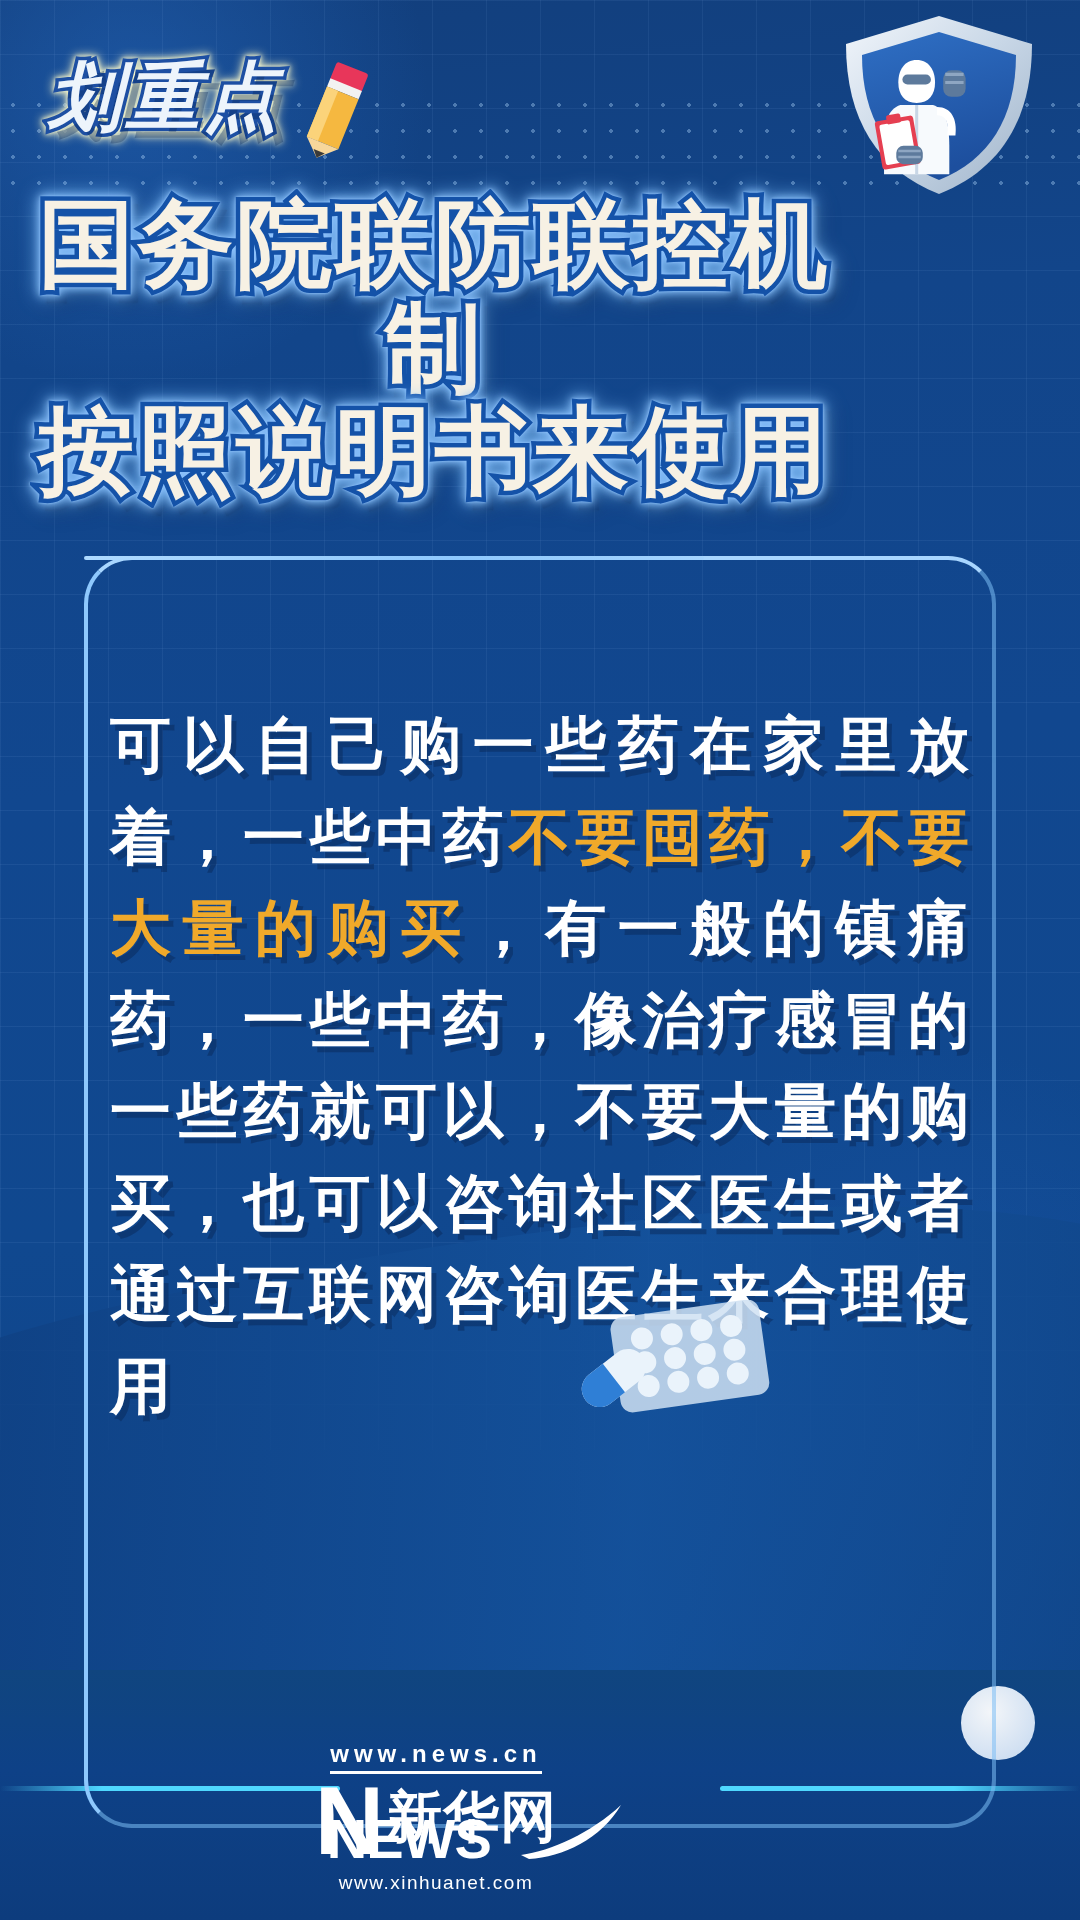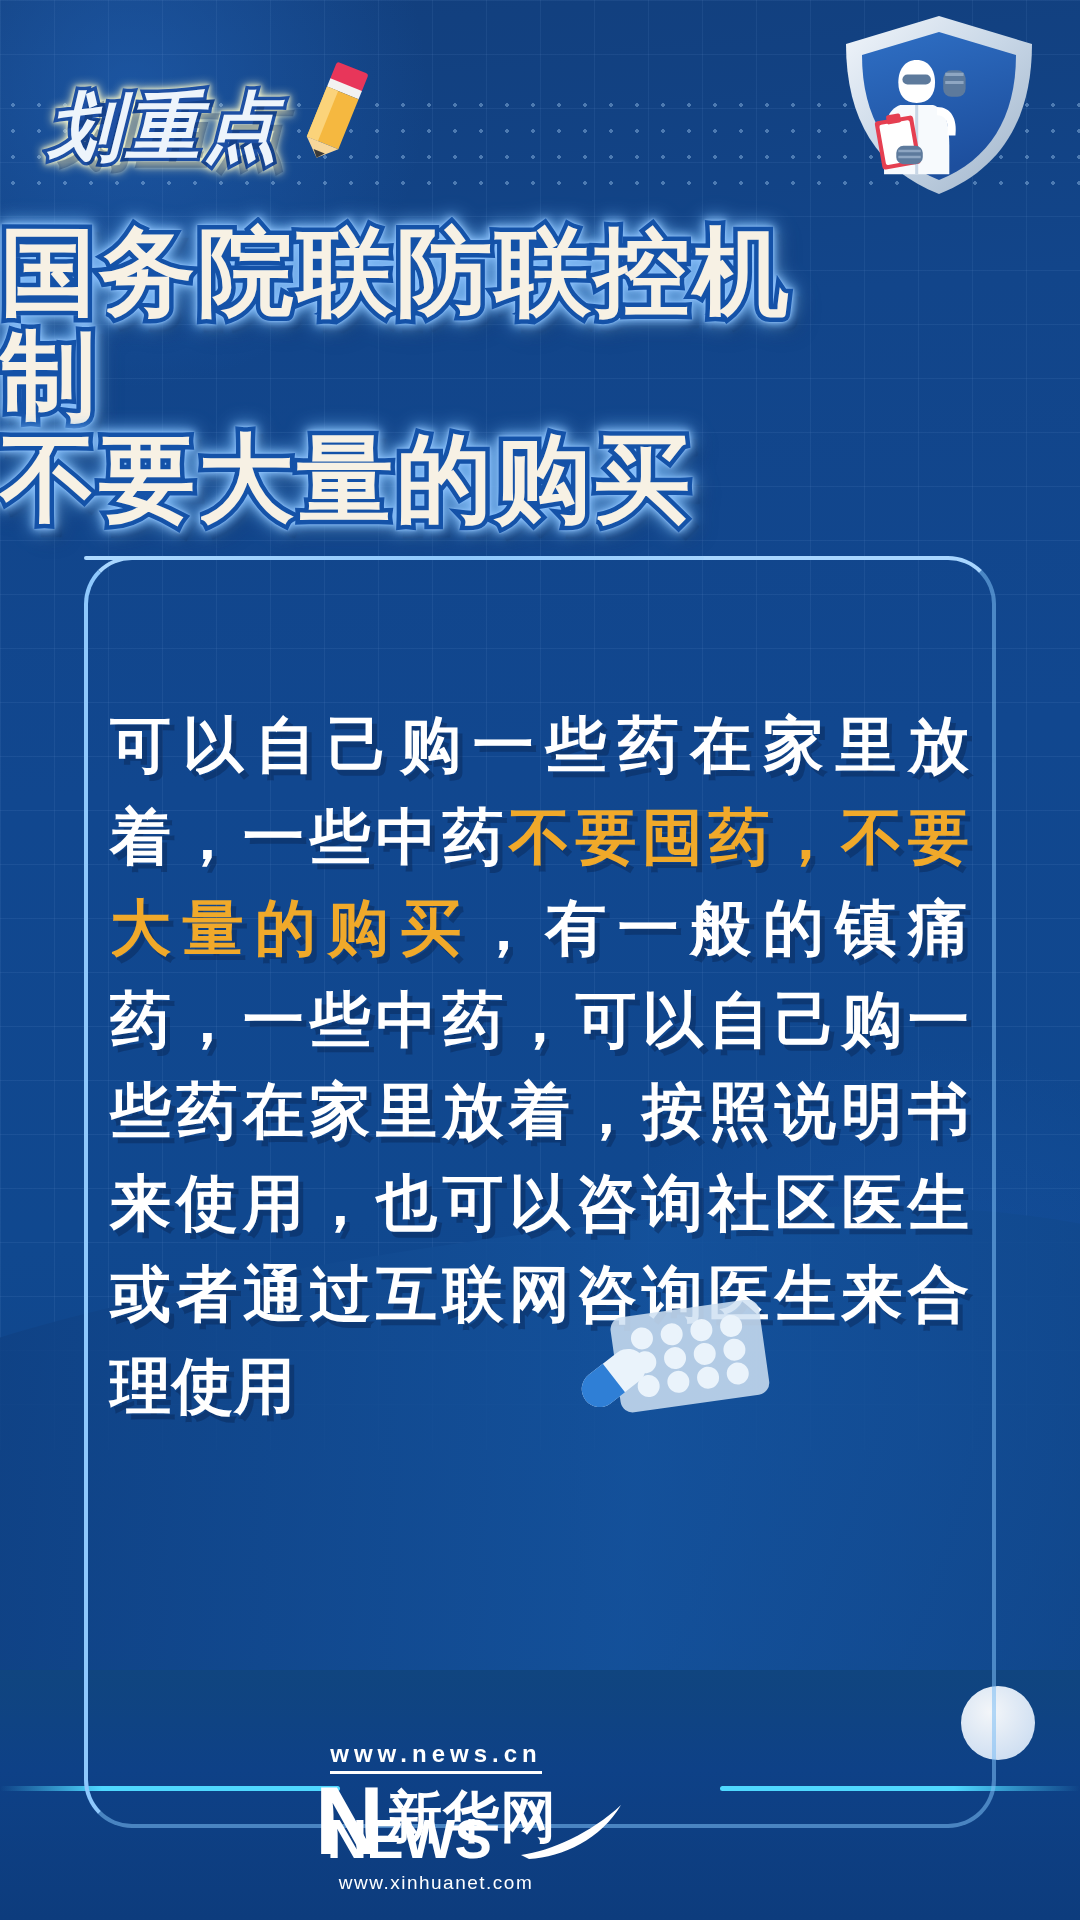--- a/index.html
+++ b/index.html
@@ -82,21 +82,21 @@
   }
   .hline-r{
     position:absolute; right:0; top:1786px; width:360px; height:5px;
     background:linear-gradient(270deg, rgba(80,220,255,0), #4fd8ff 35%, #4fd8ff 100%);
     border-radius:3px;
   }
 
   
   .flag{
     position:absolute; left:48px; top:60px;
-    display:flex; align-items:flex-end; gap:0px;
+    display:flex; align-items:flex-start; gap:0px;
   }
   .flag-text{
     font-size:74px; font-weight:bold; font-style:italic;
     letter-spacing:4px;
     color:#edf4fb;
     -webkit-text-stroke:7px #1d4fa3;
     paint-order:stroke fill;
     text-shadow:
       0 0 0 #1d4fa3,
       10px 10px 0 rgba(10,40,90,.35);
@@ -108,21 +108,21 @@
   }
 
   
   .shield{
     position:absolute; right:26px; top:8px; width:230px; height:190px;
   }
 
   
   .headline{
     position:absolute; left:0; top:192px; width:869px;
-    margin-top:28px;
+    text-align:center;
   }
   .headline .hl{
     display:block;
     font-size:96px; font-weight:bold; line-height:1.08;
     letter-spacing:3px;
     color:#f7f1e4;
     -webkit-text-stroke:9px #1452a8;
     paint-order:stroke fill;
     filter:
       drop-shadow(0 0 1px #8ec2fb)
@@ -261,27 +261,27 @@
           <rect x="8" y="58" width="14" height="9" rx="2" fill="#e53f51"></rect>
         </g>
         <rect x="14" y="90" width="26" height="18" rx="7" fill="#5d7a9c"></rect>
         <path d="M16 95 L38 95 M16 101 L38 101" stroke="#8ea6c2" stroke-width="2.5"></path>
       </g>
     </svg>
   </div>
 
   <div class="headline">
     <span class="hl l1">国务院联防联控机制</span>
-    <span class="hl l2">不要大量的购买</span>
+    <span class="hl l2">按照说明书来使用</span>
   </div>
 
   <div class="card-frame"></div>
 
   <div class="body-text">
-    <span>可以自己购一些药在家里放着，一些中药</span><span class="hi">不要囤药，不要大量的购买</span><span>，有一般的镇痛药，一些中药，可以自己购一些药在家里放着，按照说明书来使用，也可以咨询社区医生或者通过互联网咨询医生来合理使用</span>
+    <span>可以自己购一些药在家里放着，一些中药</span><span class="hi">不要囤药，不要大量的购买</span><span>，有一般的镇痛药，一些中药，像治疗感冒的一些药就可以，不要大量的购买，也可以咨询社区医生或者通过互联网咨询医生来合理使用</span>
   </div>
 
   <div class="pills">
     <svg viewBox="0 0 200 130" width="200" height="130">
       <g transform="rotate(-8 100 65)">
         <rect x="40" y="10" width="150" height="96" rx="12" fill="#cfe1f2" opacity=".85"></rect>
         <g fill="#eaf3fb">
           <circle cx="70" cy="34" r="11"></circle>
             <circle cx="100" cy="34" r="11"></circle>
           <circle cx="130" cy="34" r="11"></circle>

